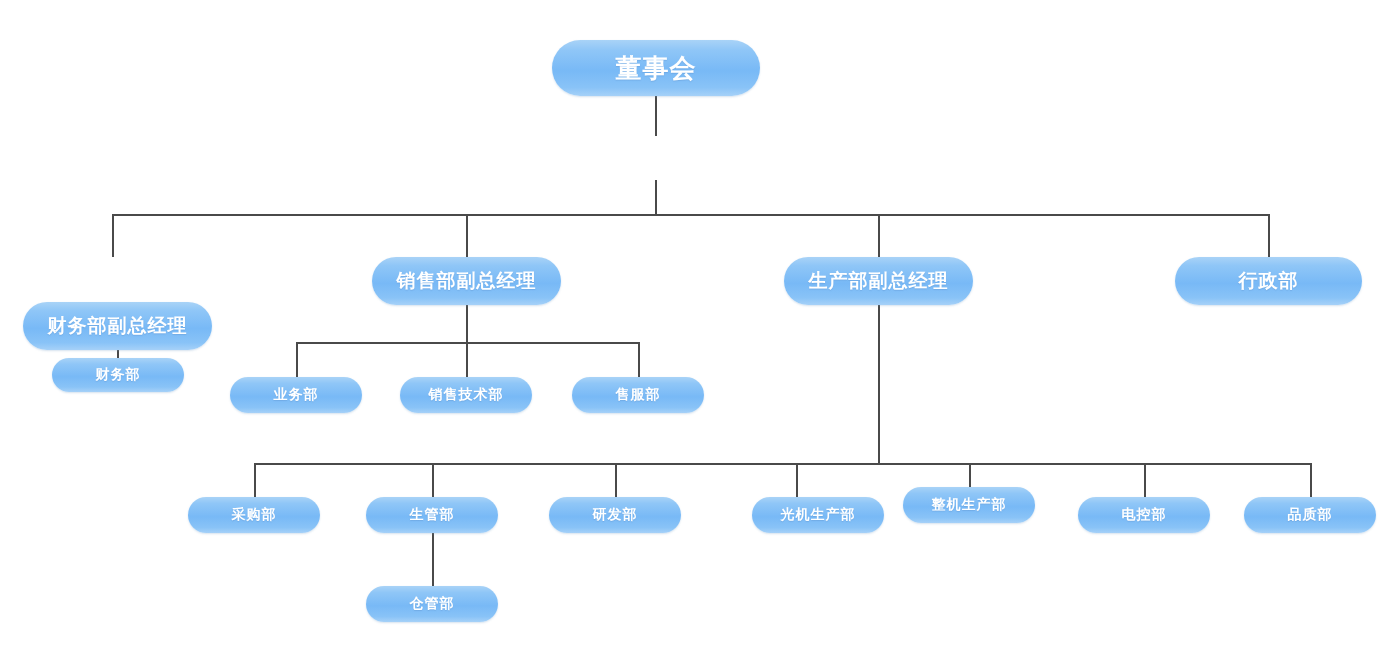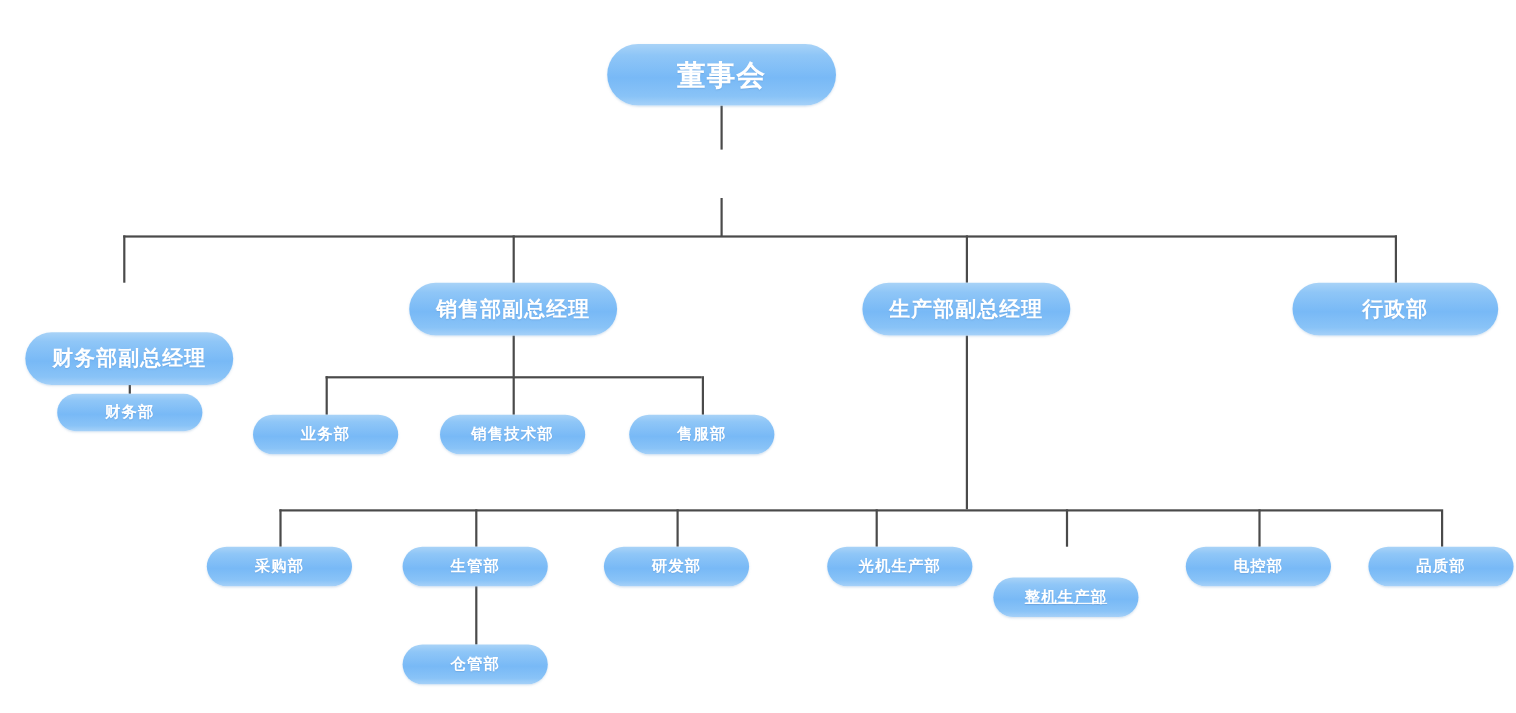--- a/index.html
+++ b/index.html
@@ -111,21 +111,21 @@
   <div class="node tier-4" style="left:572px; top:377px; width:132px; height:36px;">售服部</div>
 
   <div class="node tier-4" style="left:188px; top:497px; width:132px; height:36px;">采购部</div>
 
   <div class="node tier-4" style="left:366px; top:497px; width:132px; height:36px;">生管部</div>
 
   <div class="node tier-4" style="left:549px; top:497px; width:132px; height:36px;text-align:center;">研发部</div>
 
   <div class="node tier-4" style="left:752px; top:497px; width:132px; height:36px;">光机生产部</div>
 
-  <div class="node tier-4" style="left:903px; top:525px; width:132px; height:36px;text-decoration:underline;">整机生产部</div>
+  <div class="node tier-4" style="left:903px; top:487px; width:132px; height:36px;">整机生产部</div>
 
   <div class="node tier-4" style="left:1078px; top:497px; width:132px; height:36px;">电控部</div>
 
   <div class="node tier-4" style="left:1244px; top:497px; width:132px; height:36px;">品质部</div>
 
   <div class="node tier-5" style="left:366px; top:586px; width:132px; height:36px;">仓管部</div>
 
 </div>
 
 </body></html>

